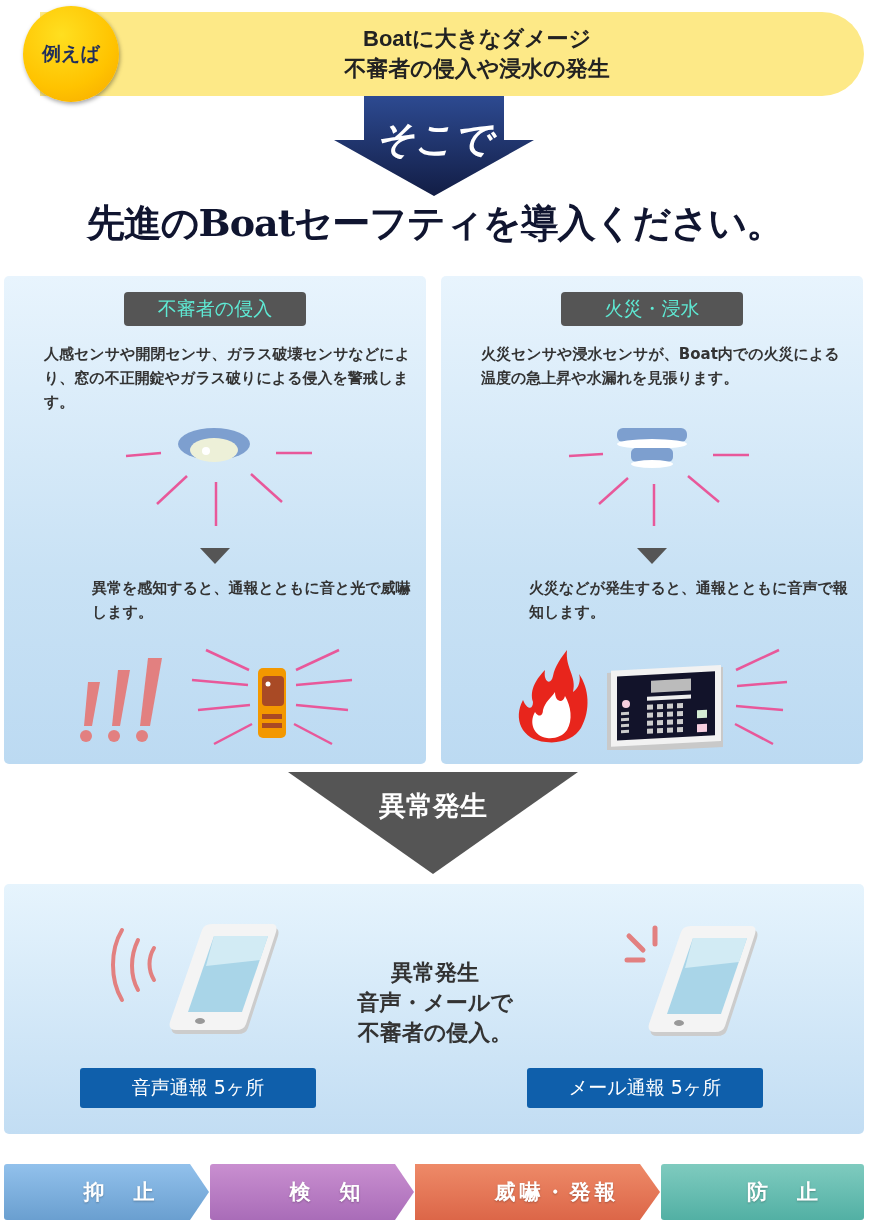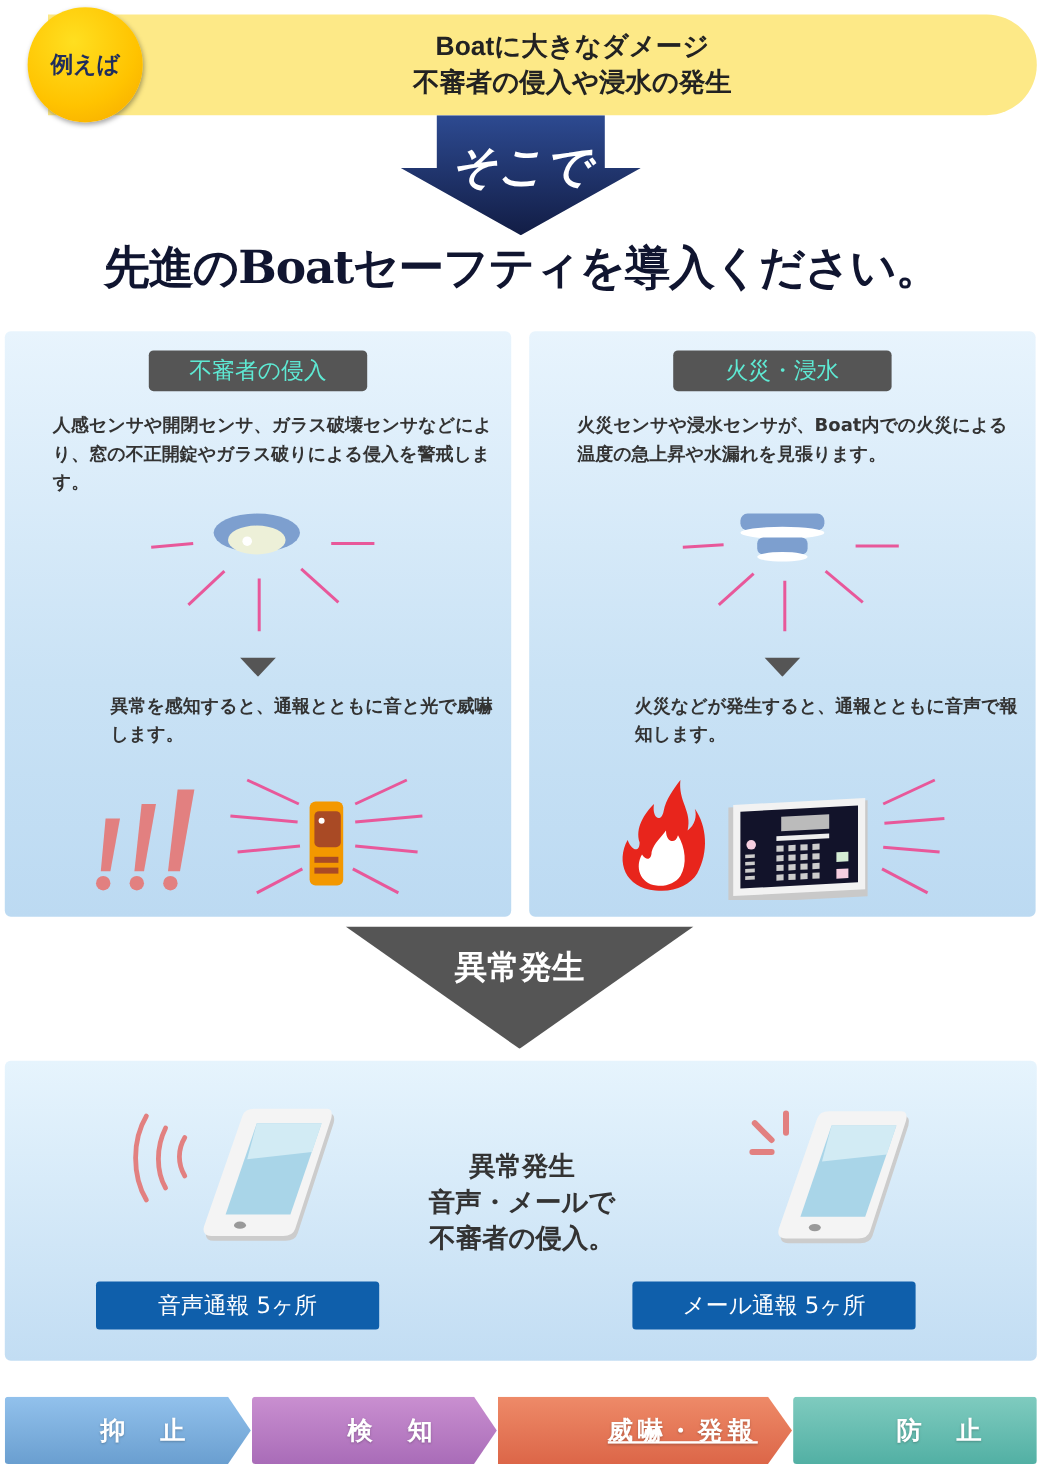--- a/index.html
+++ b/index.html
@@ -253,18 +253,18 @@
   <path d="M209,0 L391,0 L410,28 L391,56 L209,56 Q206,56 206,53 L206,3 Q206,0 209,0 Z" fill="url(#g2)"></path>
   <path d="M411,0 L636,0 L656,28 L636,56 L411,56 Z" fill="url(#g3)"></path>
   <rect x="657" y="0" width="203" height="56" rx="3" fill="url(#g4)"></rect>
 </svg>
 <div class="abs step" style="left:4px;width:190px;">
     <span>抑　止</span>
   </div>
 <div class="abs step" style="left:210px;width:190px;">
     <span>検　知</span>
   </div>
-<div class="abs step" style="left:432px;width:230px;text-decoration:underline;">
+<div class="abs step" style="left:420px;width:230px;">
     <span>威嚇・発報</span>
   </div>
 <div class="abs step" style="left:661px;width:203px;">
     <span>防　止</span>
   </div>
 
 </body></html>

